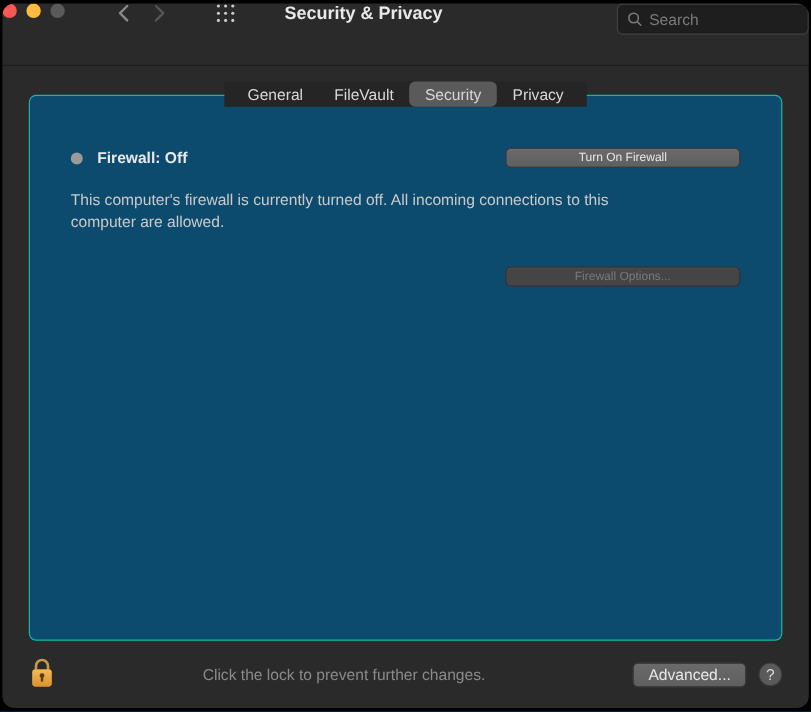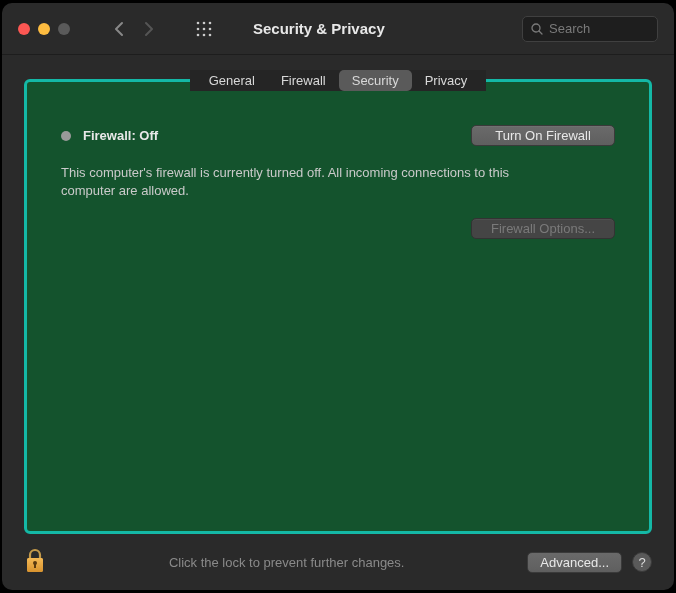--- a/index.html
+++ b/index.html
@@ -21,22 +21,22 @@
       background: #2a2a2a;
       border-radius: 10px;
       display: flex;
       flex-direction: column;
       overflow: hidden;
       box-shadow: 0 0 0 1px rgba(0,0,0,0.5);
     }
     .titlebar {
       height: 52px;
       display: flex;
-      align-items: center;
-      padding: 0 16px;
+      align-items: flex-start;
+      padding: 0 0;
       gap: 21px;
       border-bottom: 1px solid rgba(0,0,0,0.3);
     }
     .traffic-lights {
       display: flex;
       gap: 8px;
       margin-right: 10px;
     }
     .traffic-light {
       width: 12px;
@@ -66,21 +66,21 @@
       margin: 0 8px;
     }
     .window-title {
       color: #e8e8e8;
       font-size: 15px;
       font-weight: 600;
       margin-left: 12px;
       flex: 1;
     }
     .search-box {
-      width: 136px;
+      width: 160px;
       height: 26px;
       background: #1e1e1e;
       border: 1px solid #404040;
       border-radius: 5px;
       display: flex;
       align-items: center;
       padding: 0 8px;
       gap: 6px;
     }
     .search-box input {
@@ -98,22 +98,22 @@
       color: #7a7a7a;
       display: flex;
     }
     .content-area {
       flex: 1;
       padding: 24px 22px 0 22px;
       display: flex;
       flex-direction: column;
     }
     .panel {
-      background: #14532d;
-      border: 3px solid #14b8a6;
+      background: #0c4a6e;
+      border: 1px solid #14b8a6;
       border-radius: 6px;
       flex: 1;
       display: flex;
       flex-direction: column;
       position: relative;
     }
     .tabs {
       display: flex;
       justify-content: center;
       gap: 0;
@@ -157,39 +157,39 @@
     .status-label {
       color: #e8e8e8;
       font-size: 13px;
       font-weight: 600;
     }
     .mac-button {
       background: linear-gradient(#6a6a6a, #5f5f5f);
       border: 1px solid #3a3a3a;
       border-radius: 5px;
       color: #e8e8e8;
-      font-size: 13px;
+      font-size: 10px;
       padding: 2px 0;
-      width: 144px;
+      width: 196px;
       text-align: center;
       cursor: pointer;
       box-shadow: 0 1px 0 rgba(255,255,255,0.05) inset;
     }
     .mac-button.disabled {
       background: #454545;
       color: #7a7a7a;
       border-color: #333;
       cursor: default;
       margin-left: 44px;
     }
     .description {
       color: #cacaca;
       font-size: 13px;
       line-height: 1.4;
-      margin-bottom: 18px;
+      margin-bottom: 28px;
       max-width: 500px;
     }
     .options-row {
       display: flex;
       justify-content: flex-end;
     }
     .footer {
       height: 56px;
       display: flex;
       align-items: center;
@@ -280,21 +280,21 @@
       </span>
       <input type="text" placeholder="Search" style="">
     </div>
   </div>
 
   <div class="content-area">
     <div class="panel">
       <div class="tabs">
         <div class="tabs-inner">
           <div class="tab">General</div>
-          <div class="tab">Firewall</div>
+          <div class="tab">FileVault</div>
           <div class="tab active">Security</div>
           <div class="tab">Privacy</div>
         </div>
       </div>
 
       <div class="panel-body">
         <div class="status-row">
           <div class="status-left">
             <div class="status-dot"></div>
             <div class="status-label">Firewall: Off</div>

